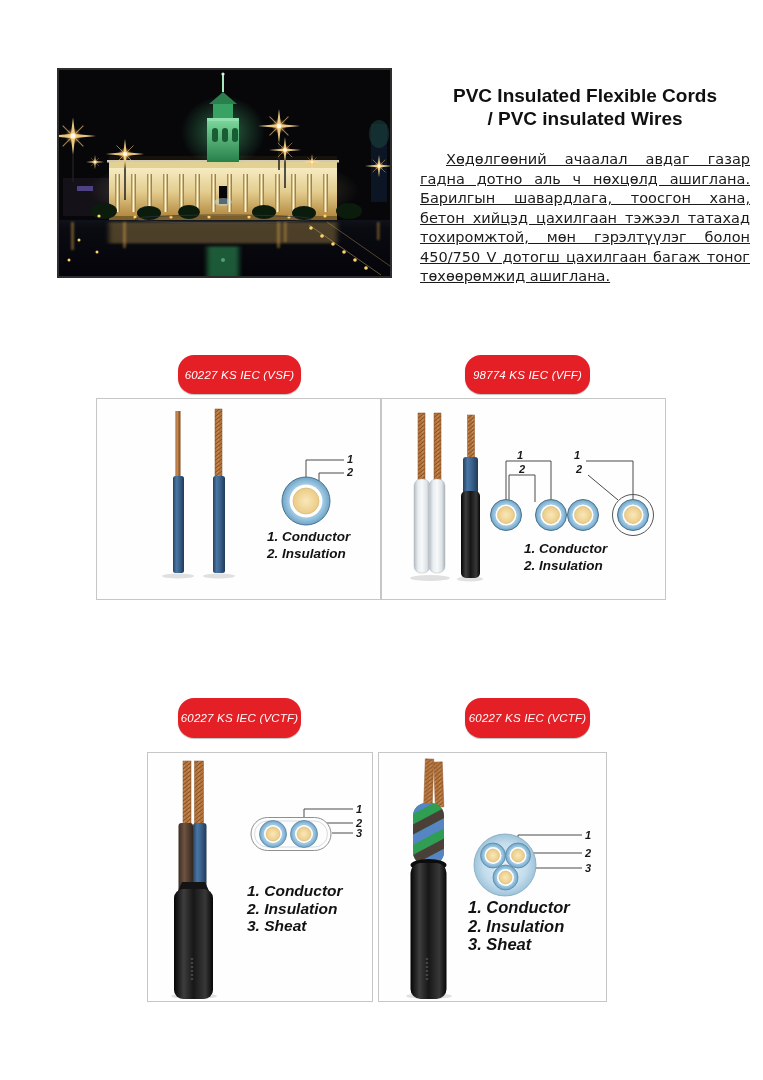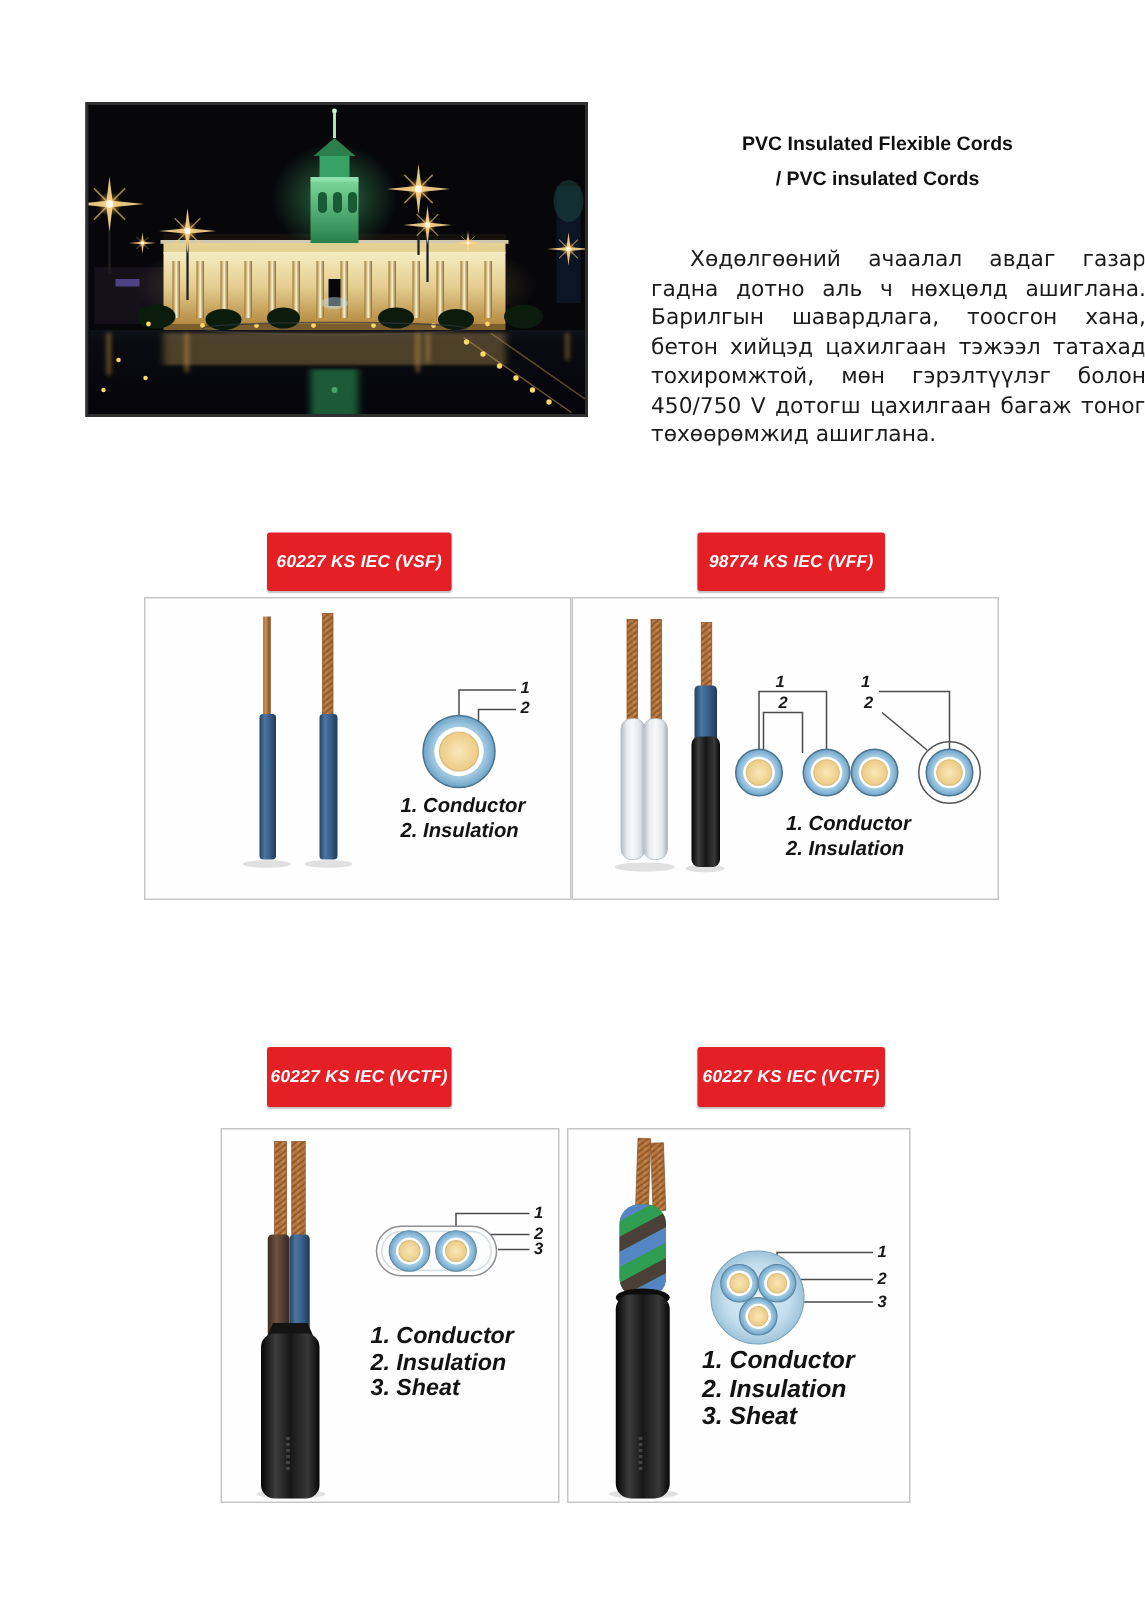--- a/index.html
+++ b/index.html
@@ -2,26 +2,26 @@
 <html><head>
 <meta charset="utf-8">
 <style>
   html,body{margin:0;padding:0;background:#ffffff;}
   .page{position:relative;width:763px;height:1080px;background:#fff;overflow:hidden;
         font-family:"Liberation Sans",sans-serif;}
   .photo-frame{position:absolute;left:57px;top:68px;width:335px;height:210px;
         border:2px solid #2e2e2e;box-sizing:border-box;background:#060608;}
   .photo-frame svg{display:block;width:100%;height:100%;}
   .title{position:absolute;left:420px;top:84px;width:330px;text-align:center;
-        font-weight:bold;font-size:13px;line-height:23px;color:#101010;}
-  .intro{position:absolute;left:420px;top:150px;width:330px;margin:14px;
+        font-weight:bold;font-size:19px;line-height:23px;color:#101010;}
+  .intro{position:absolute;left:420px;top:150px;width:330px;margin:0;
         font-family:"DejaVu Sans","Liberation Sans",sans-serif;
-        font-size:14.5px;line-height:19.5px;text-align:justify;text-indent:26px;color:#1b1b1b;}
-  .badge{position:absolute;background:#e41f25;border-radius:2px;color:#ffffff;
-        font-style:italic;font-weight:bold;font-size:11.5px;letter-spacing:.2px;
+        font-size:14.5px;line-height:19.5px;text-align:justify;text-indent:26px;color:#1b1b1b;text-decoration:underline;}
+  .badge{position:absolute;background:#e41f25;border-radius:16px;color:#ffffff;
+        font-style:italic;font-weight:normal;font-size:11.5px;letter-spacing:.2px;
         display:flex;align-items:center;justify-content:center;text-align:center;
         box-shadow:0 1px 1px rgba(0,0,0,.25);}
   .panel{position:absolute;background:#fefefe;border:1px solid #c6c6c6;box-sizing:border-box;}
   .panel svg{position:absolute;left:0;top:0;}
   .co{position:absolute;font-style:italic;font-weight:bold;font-size:11px;color:#181818;line-height:12px;}
   .legend{position:absolute;font-style:italic;font-weight:bold;color:#121212;}
   .legend.sm{font-size:13.5px;line-height:17px;}
   .legend.lg{font-size:15.5px;line-height:17.5px;}
   .legend.xl{font-size:16.5px;line-height:18.5px;}
   .defs-holder{position:absolute;width:0;height:0;overflow:hidden;}
@@ -227,21 +227,21 @@
         <circle cx="20" cy="170" r="1.5"></circle>
           <circle cx="38" cy="182" r="1.5"></circle>
           <circle cx="10" cy="190" r="1.5"></circle>
       </g>
       <circle cx="164" cy="190" r="2" fill="#6fd194" opacity="0.6"></circle>
     </svg>
   </div>
 
   <div class="title">
     <div>PVC Insulated Flexible Cords</div>
-    <div>/ PVC insulated Cords</div>
+    <div>/ PVC insulated Wires</div>
   </div>
   <p class="intro">Хөдөлгөөний ачаалал авдаг газар гадна дотно аль ч нөхцөлд ашиглана. Барилгын шавардлага, тоосгон хана, бетон хийцэд цахилгаан тэжээл татахад тохиромжтой, мөн гэрэлтүүлэг болон 450/750 V дотогш цахилгаан багаж тоног төхөөрөмжид ашиглана.</p>
 
   <div class="badge" style="left:178px;top:355px;width:123px;height:39px">60227 KS IEC (VSF)</div>
   <div class="badge" style="left:465px;top:355px;width:125px;height:39px">98774 KS IEC (VFF)</div>
   <div class="badge" style="left:178px;top:698px;width:123px;height:40px">60227 KS IEC (VCTF)</div>
   <div class="badge" style="left:465px;top:698px;width:125px;height:40px">60227 KS IEC (VCTF)</div>
 
   <div class="panel" style="left:96px;top:398px;width:285px;height:202px">
     <svg width="283" height="200" viewBox="0 0 283 200">

